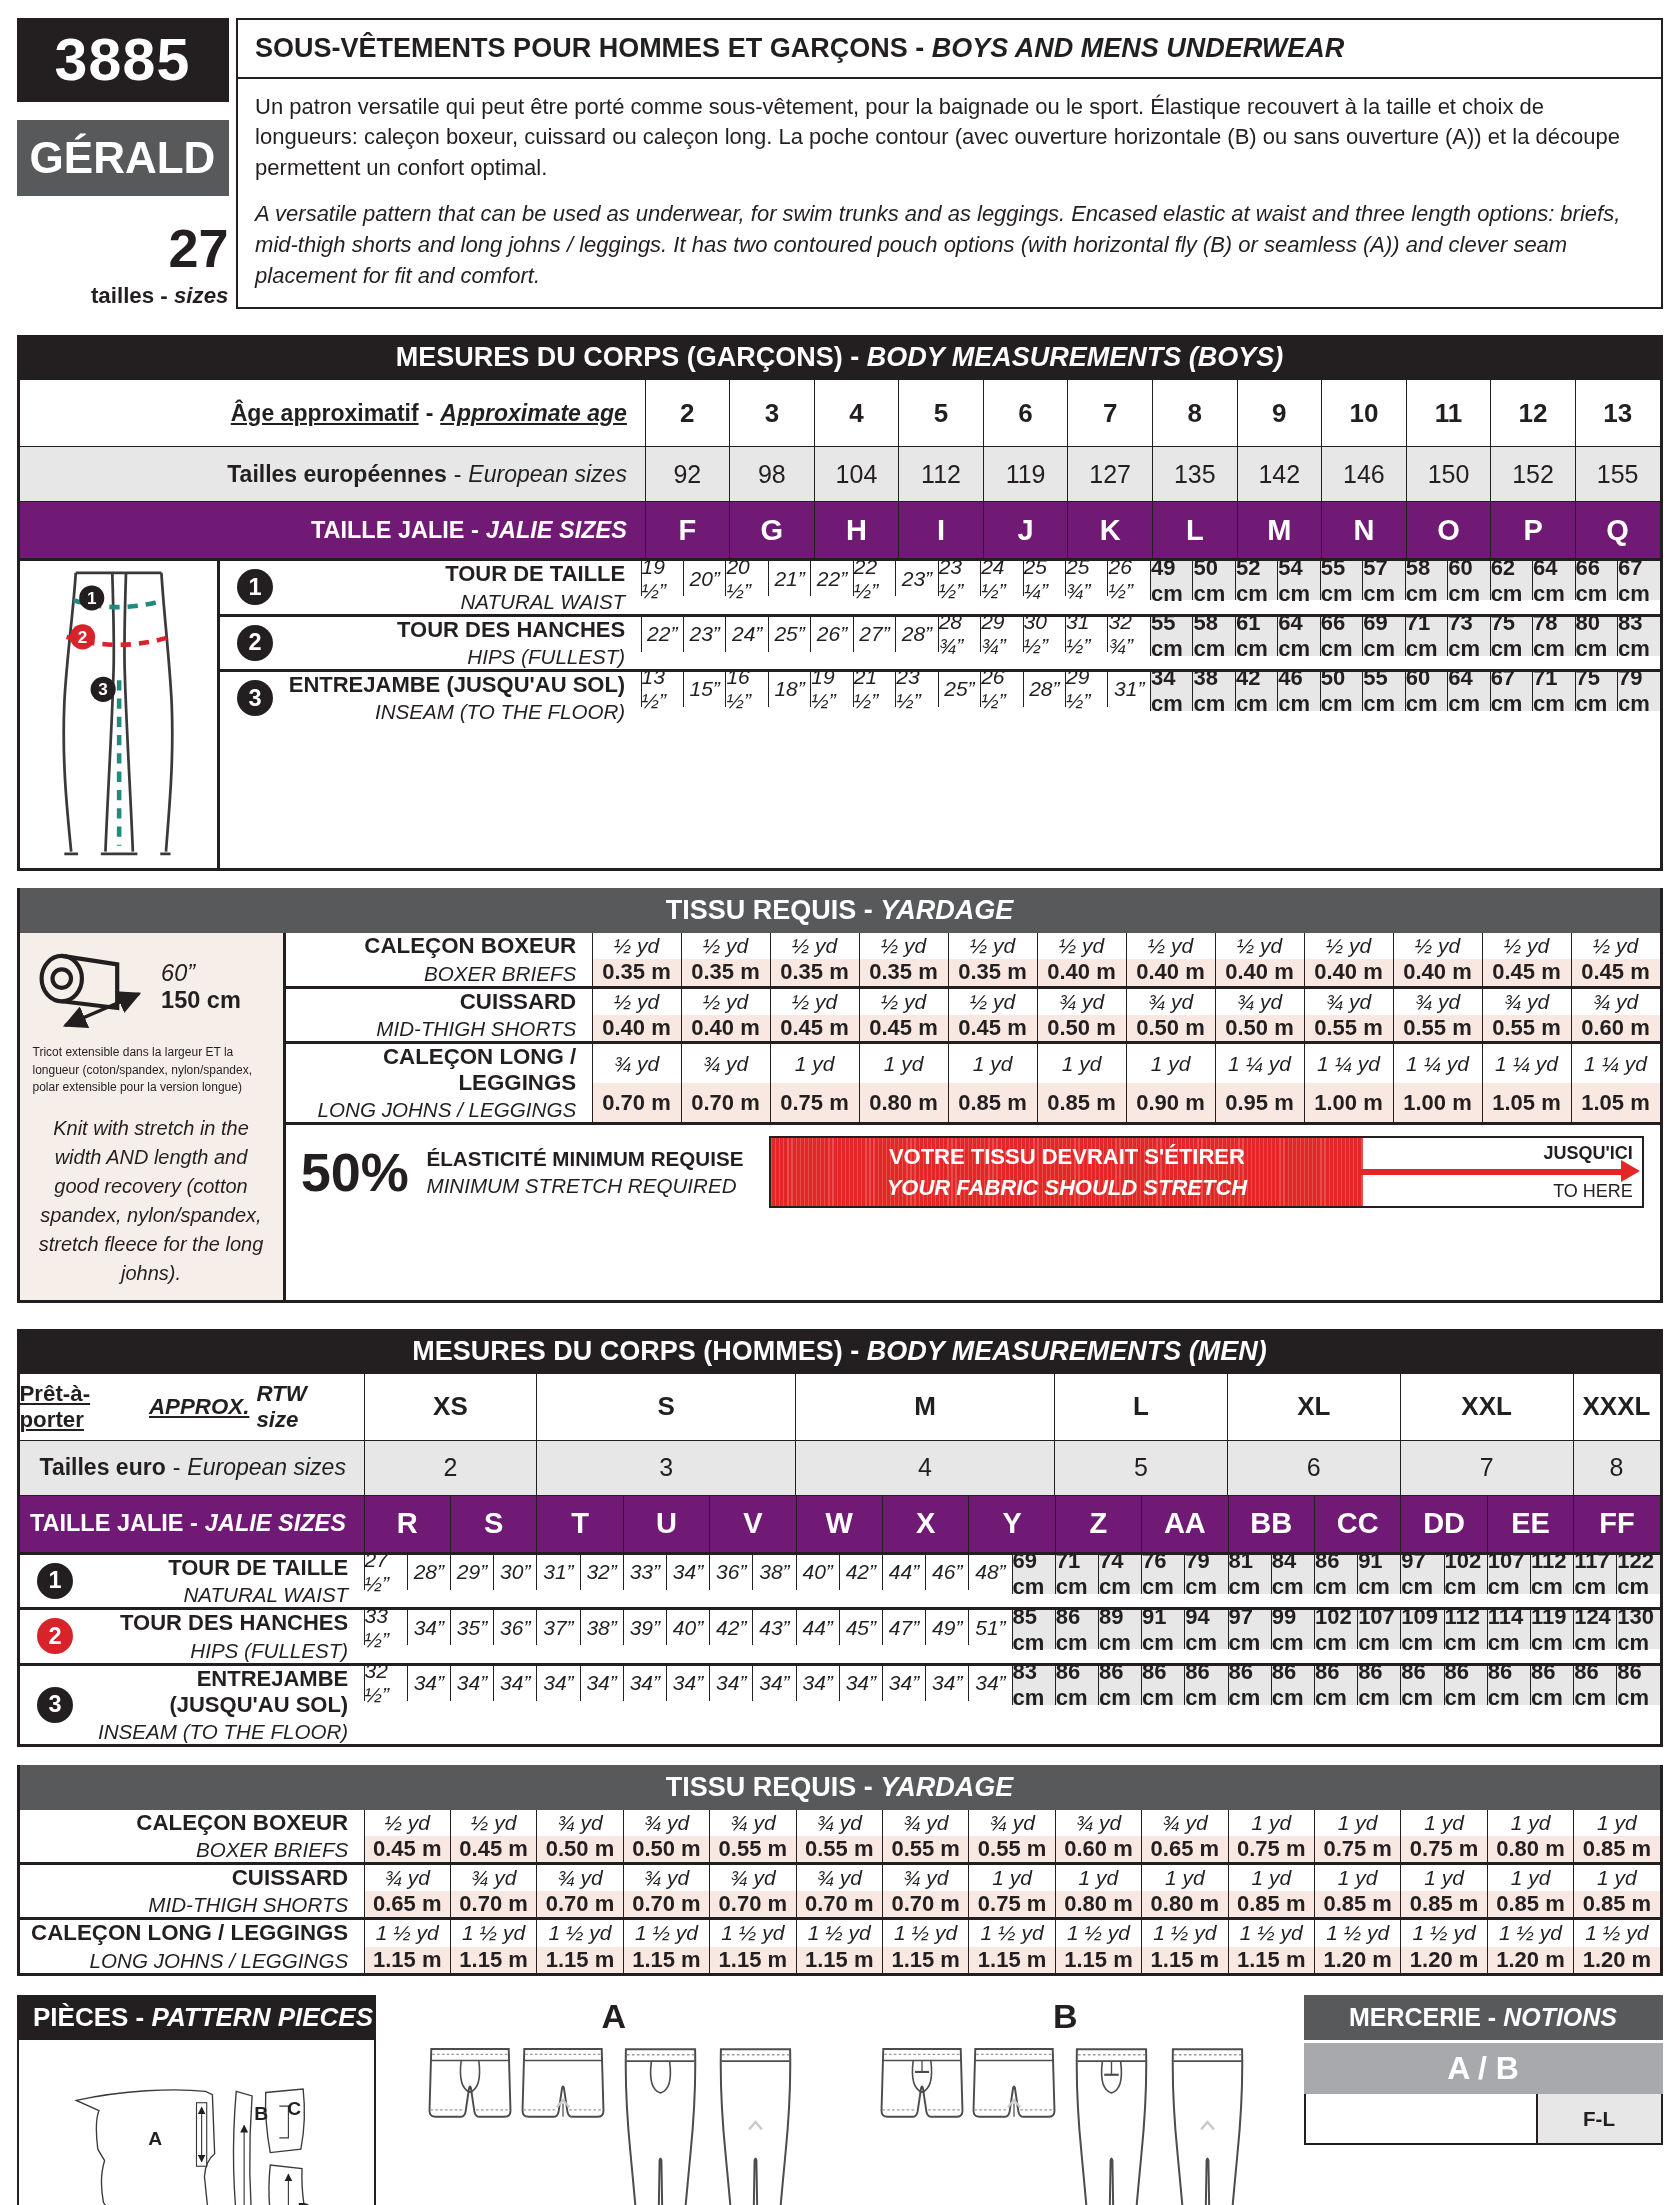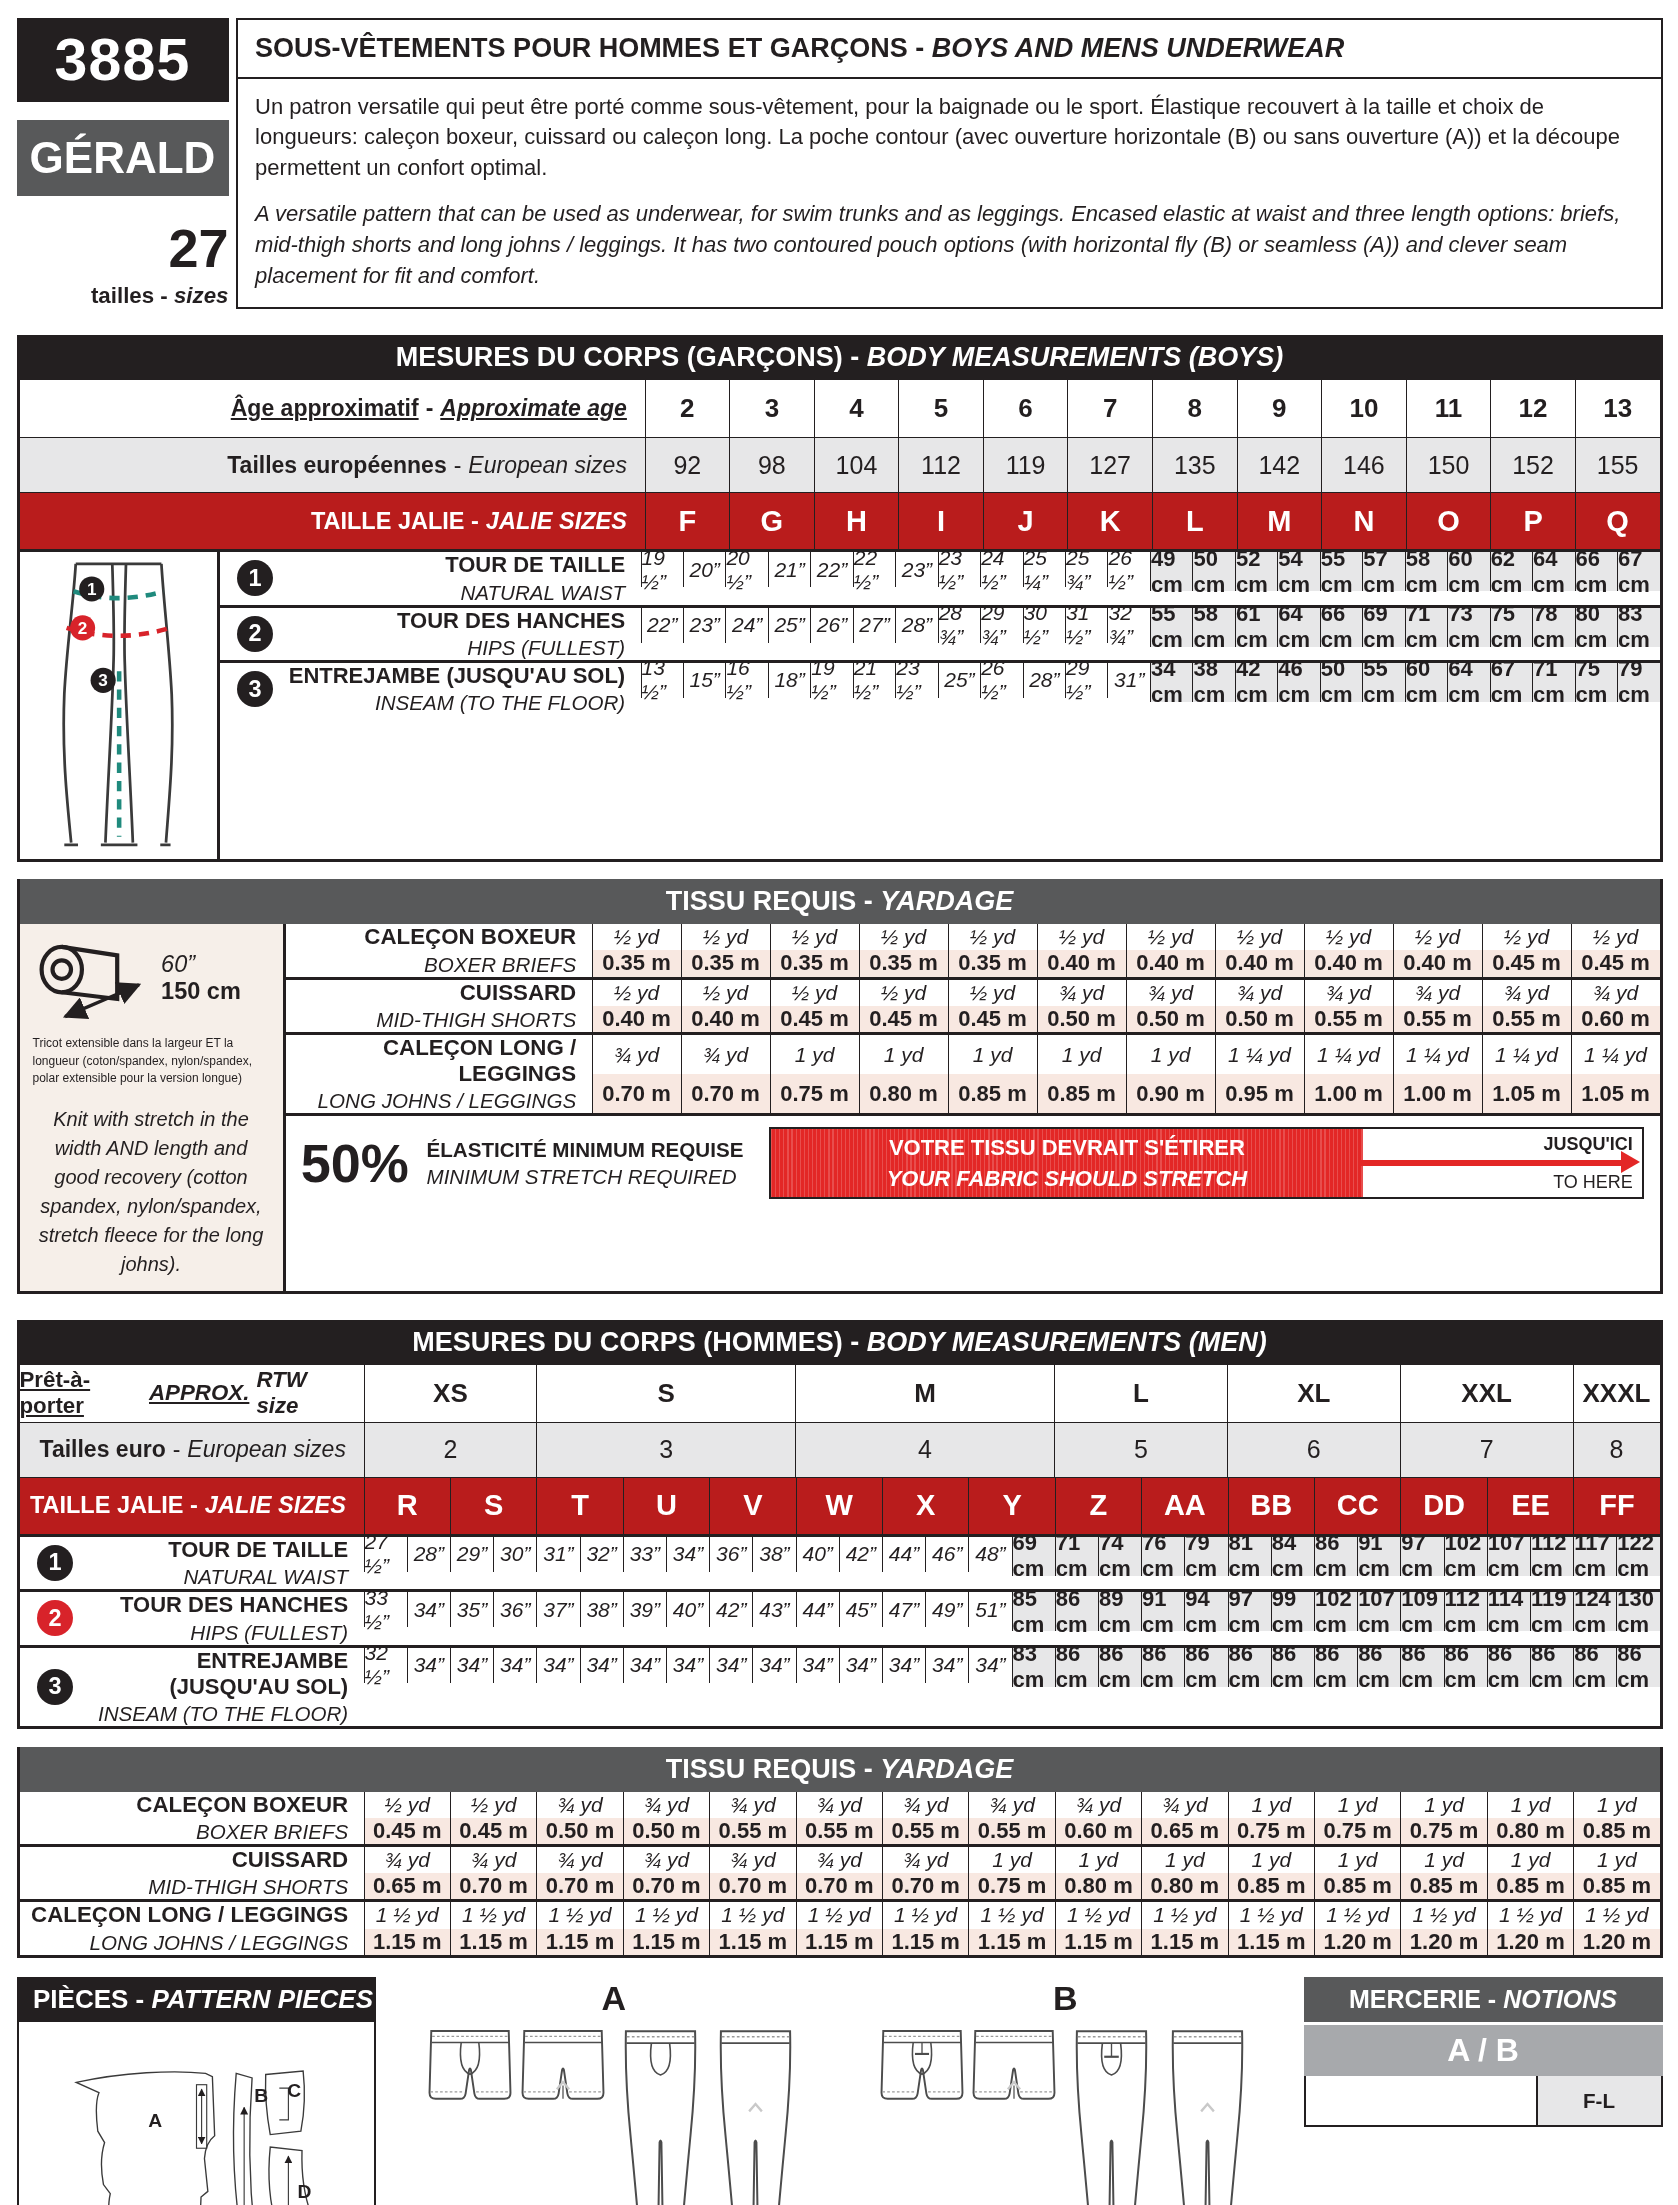--- a/index.html
+++ b/index.html
@@ -36,23 +36,23 @@
   .cells>div{flex:1 1 0;display:flex;align-items:center;justify-content:center}
   .cells>div+div{border-left:1.8px solid #231f20}
 
   
   .mtable{border:3.5px solid #231f20;border-top:none;margin-top:26px}
   .trow{display:flex;border-top:1.8px solid #231f20}
   .trow.first{border-top:none}
   .tlabel{width:625px;display:flex;align-items:center;justify-content:flex-end;
     padding-right:17.6px;font-size:23px;gap:7px;box-sizing:border-box}
   .men .tlabel{width:344px}
-  .age-row{height:57px;font-weight:bold;font-size:26px}
+  .age-row{height:66px;font-weight:bold;font-size:26px}
   .euro-row{height:54px;background:#e7e7e8;font-size:25px}
-  .jalie-row{height:56px;background:#b91c1c;color:#fff;font-weight:bold;font-size:29px}
+  .jalie-row{height:56px;background:#701a75;color:#fff;font-weight:bold;font-size:29px}
   .jalie-row .tlabel{font-size:23.5px}
   .meas-body{border-top:3.5px solid #231f20;display:flex}
   .figure{width:200px;border-right:3.5px solid #231f20;display:flex;
     align-items:center;justify-content:center;padding:4.7px;box-sizing:border-box}
   .groups{flex:1;display:flex;flex-direction:column}
   .group{display:flex;border-top:3.5px solid #231f20}
   .group.first{border-top:none}
   .glabel{width:421px;display:flex;align-items:center;padding:0 15.3px 0 17.6px;box-sizing:border-box}
   .men .glabel{width:344px}
   .gtext{margin-left:auto;text-align:right}

